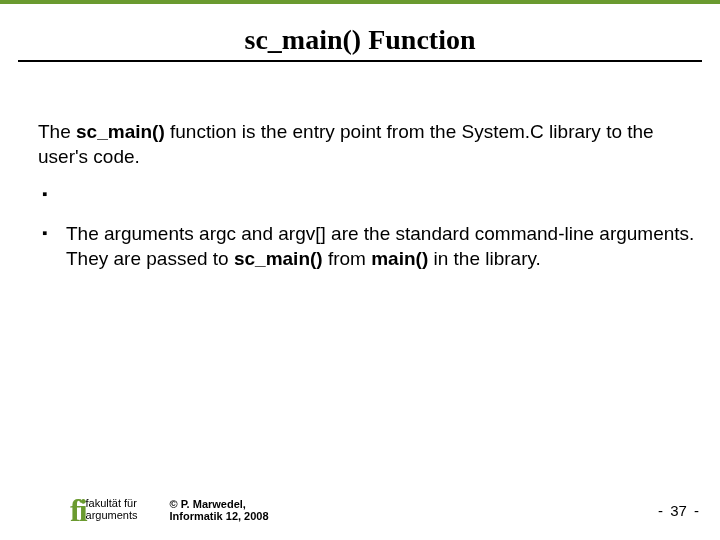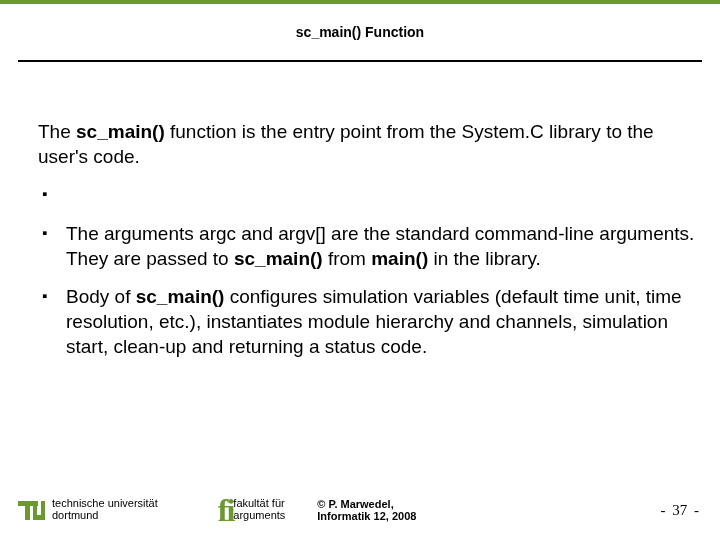--- a/index.html
+++ b/index.html
@@ -1,20 +1,20 @@
 <!DOCTYPE html>
 <html><head>
 <meta charset="utf-8">
 <style>
   * { margin: 0; padding: 0; box-sizing: border-box; }
   html, body { width: 720px; height: 540px; background: #fff; font-family: Arial, Helvetica, sans-serif; color: #000; }
   .slide { width: 720px; height: 540px; position: relative; }
   .topbar { position: absolute; top: 0; left: 0; width: 720px; height: 4px; background: #6a9a2f; }
   .title-wrap { position: absolute; top: 24px; left: 0; width: 720px; text-align: center; }
-  .title { font-size: 14px; font-weight: bold; }
+  .title { font-size: 28px; font-weight: bold; font-family: Liberation Serif, serif; }
   .title-underline { position: absolute; top: 60px; left: 18px; width: 684px; height: 2px; background: #000; }
   .body { position: absolute; top: 120px; left: 38px; width: 660px; }
   .intro { font-size: 19px; line-height: 1.3; margin-bottom: 14px; }
   .intro b { font-weight: bold; }
   ul.bullets { list-style: none; padding-left: 28px; }
   ul.bullets > li { position: relative; font-size: 19px; line-height: 1.3; margin-bottom: 14px; padding-left: 0; }
   ul.bullets > li::before { content: "\25AA"; position: absolute; left: -24px; top: 1px; font-size: 15px; color: #000; }
   ul.bullets b { font-weight: bold; }
   .footer { position: absolute; left: 18px; bottom: 10px; width: 684px; height: 40px; display: flex; align-items: center; font-size: 11px; color: #000; }
   .tu-logo { display: flex; align-items: center; margin-right: 8px; }
@@ -22,21 +22,21 @@
   .tu-t-h { position: absolute; top: 3px; left: 0; width: 20px; height: 5px; background: #6a9a2f; }
   .tu-t-v { position: absolute; top: 3px; left: 7px; width: 5px; height: 19px; background: #6a9a2f; }
   .tu-u-l { position: absolute; top: 3px; left: 15px; width: 4px; height: 17px; background: #6a9a2f; }
   .tu-u-r { position: absolute; top: 3px; left: 23px; width: 4px; height: 17px; background: #6a9a2f; }
   .tu-u-b { position: absolute; top: 17px; left: 15px; width: 12px; height: 5px; background: #6a9a2f; }
   .tu-text { line-height: 1.05; }
   .fi-logo { display: flex; align-items: center; margin-left: 52px; margin-right: 8px; }
   .fi-mark { font-size: 32px; font-weight: bold; color: #6a9a2f; font-family: Georgia, 'Times New Roman', serif; letter-spacing: -2px; margin-right: 0; line-height: 1; }
   .fi-text { line-height: 1.05; }
   .attr { margin-left: 24px; line-height: 1.1; font-weight: bold; }
-  .pagenum { margin-left: auto; font-size: 15px; font-family: Liberation Serif, serif; }
+  .pagenum { margin-left: auto; font-size: 15px; }
   .pagenum .dash { margin: 0 3px; }
 </style>
 </head>
 <body>
 
 <div class="slide">
   <div class="topbar"></div>
 
   <div class="title-wrap">
     <div class="title">sc_main() Function</div>
@@ -48,40 +48,24 @@
       <span>The </span><b>sc_main()</b><span> function is the entry point from the System.C library to the user's code.</span>
     </p>
 
     <ul class="bullets">
       <li>
         <br>
       </li>
       <li>
         <span>The arguments argc and argv[] are the standard command-line arguments. They are passed to </span><b>sc_main()</b><span> from </span><b>main()</b><span> in the library.</span>
       </li>
-      <li>
-        <span>Body of </span><b>sc_main()</b><span> configures simulation variables (default time unit, time resolution, etc.), instantiates module hierarchy and channels, simulation start, clean-up and returning a status code.</span>
-      </li>
     </ul>
   </div>
 
   <div class="footer">
-    <div class="tu-logo">
-      <div class="tu-mark">
-        <div class="tu-t-h"></div>
-          <div class="tu-t-v"></div>
-        <div class="tu-u-l"></div>
-          <div class="tu-u-r"></div>
-          <div class="tu-u-b"></div>
-      </div>
-      <div class="tu-text">
-        <div>technische universität</div>
-        <div>dortmund</div>
-      </div>
-    </div>
 
     <div class="fi-logo">
       <div class="fi-mark">fi</div>
       <div class="fi-text">
         <div>fakultät für</div>
         <div>arguments</div>
       </div>
     </div>
 
     <div class="attr">

